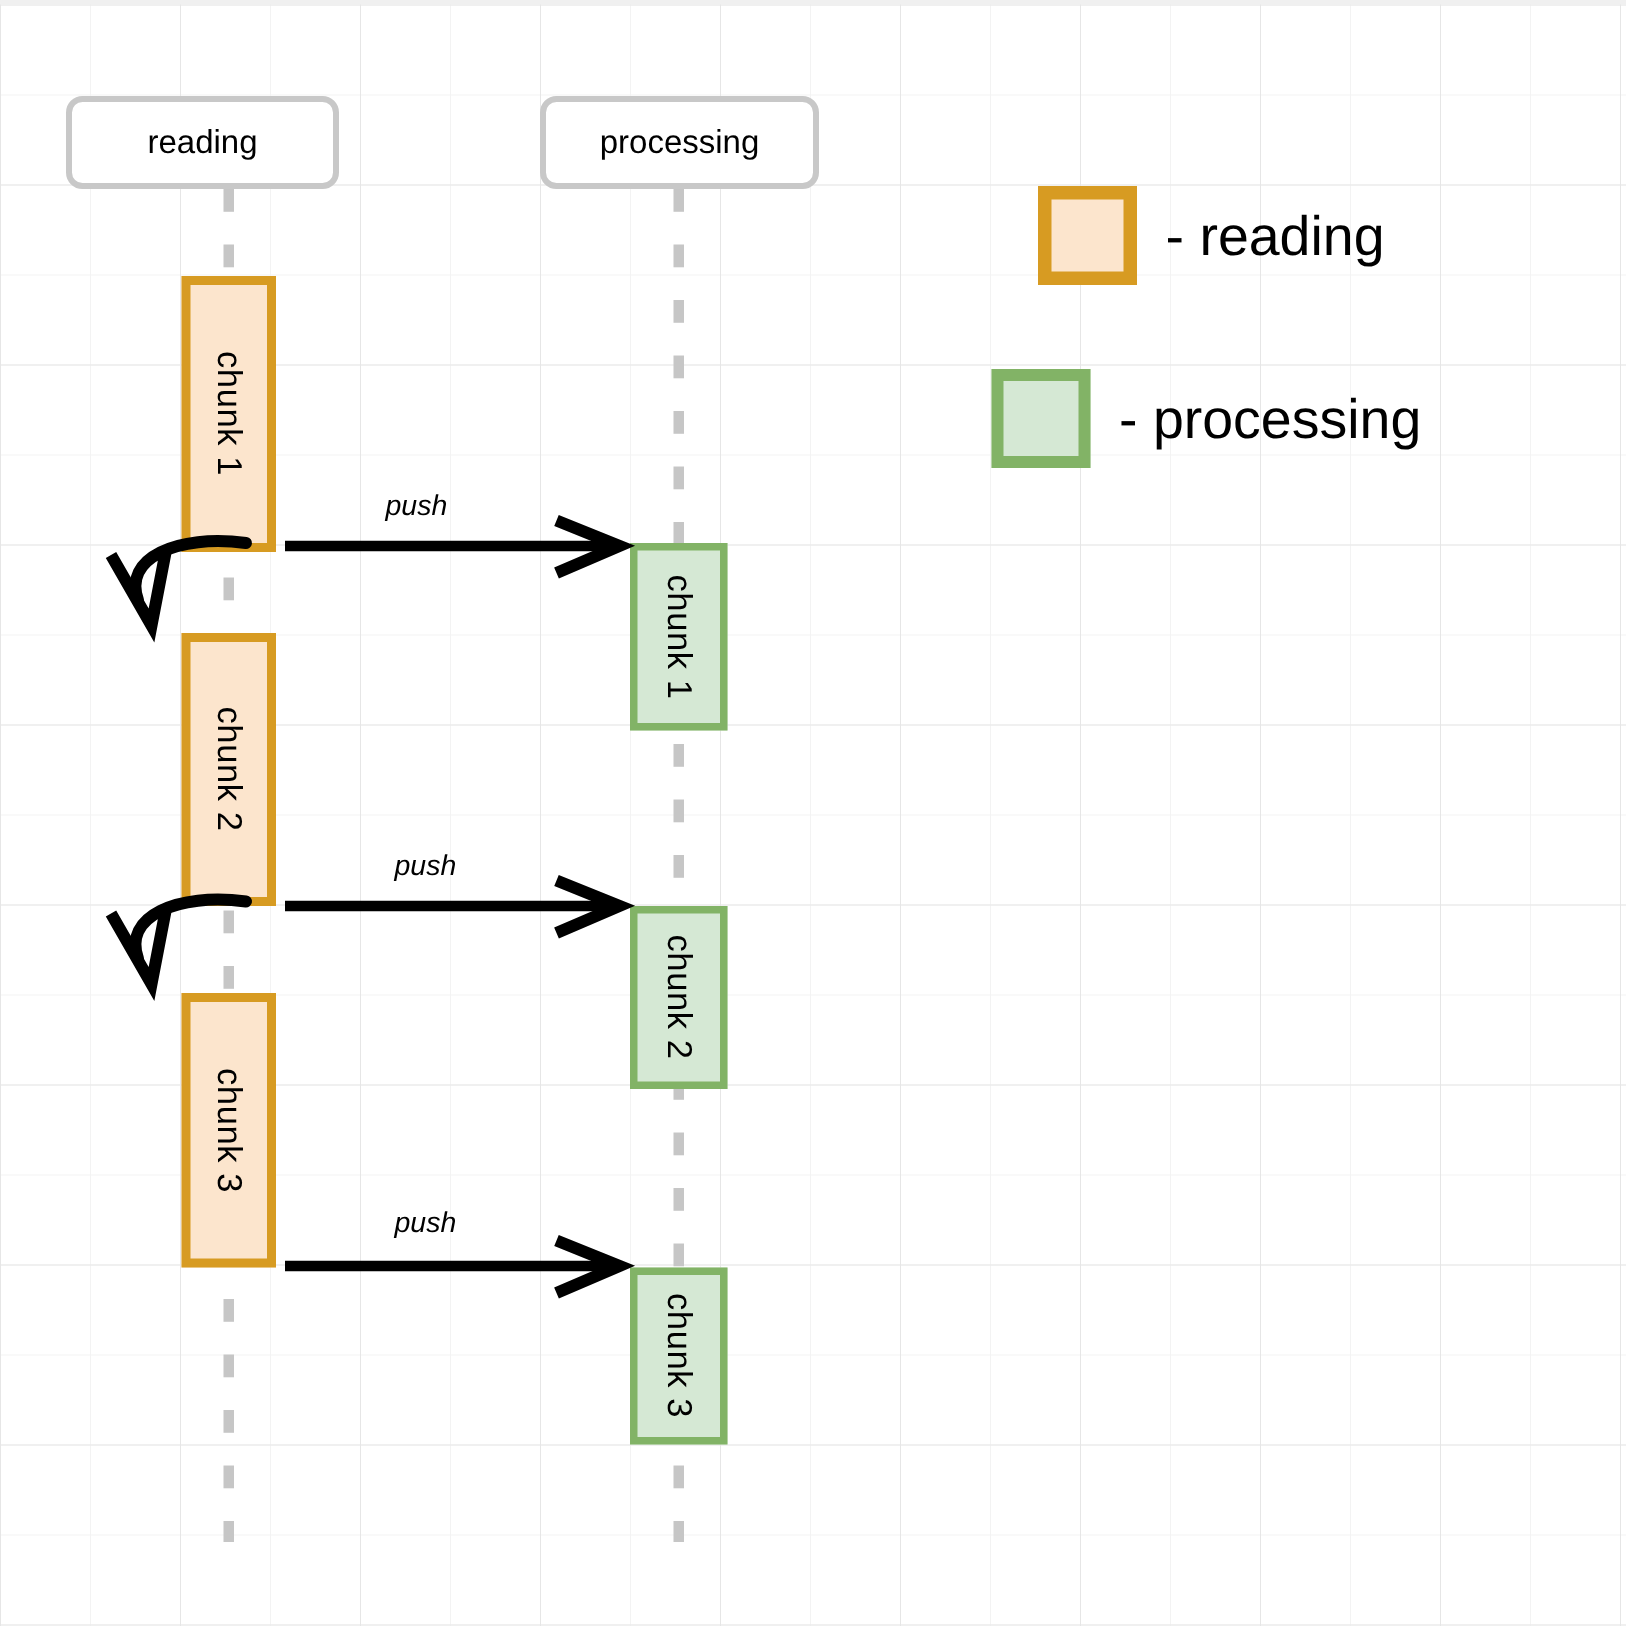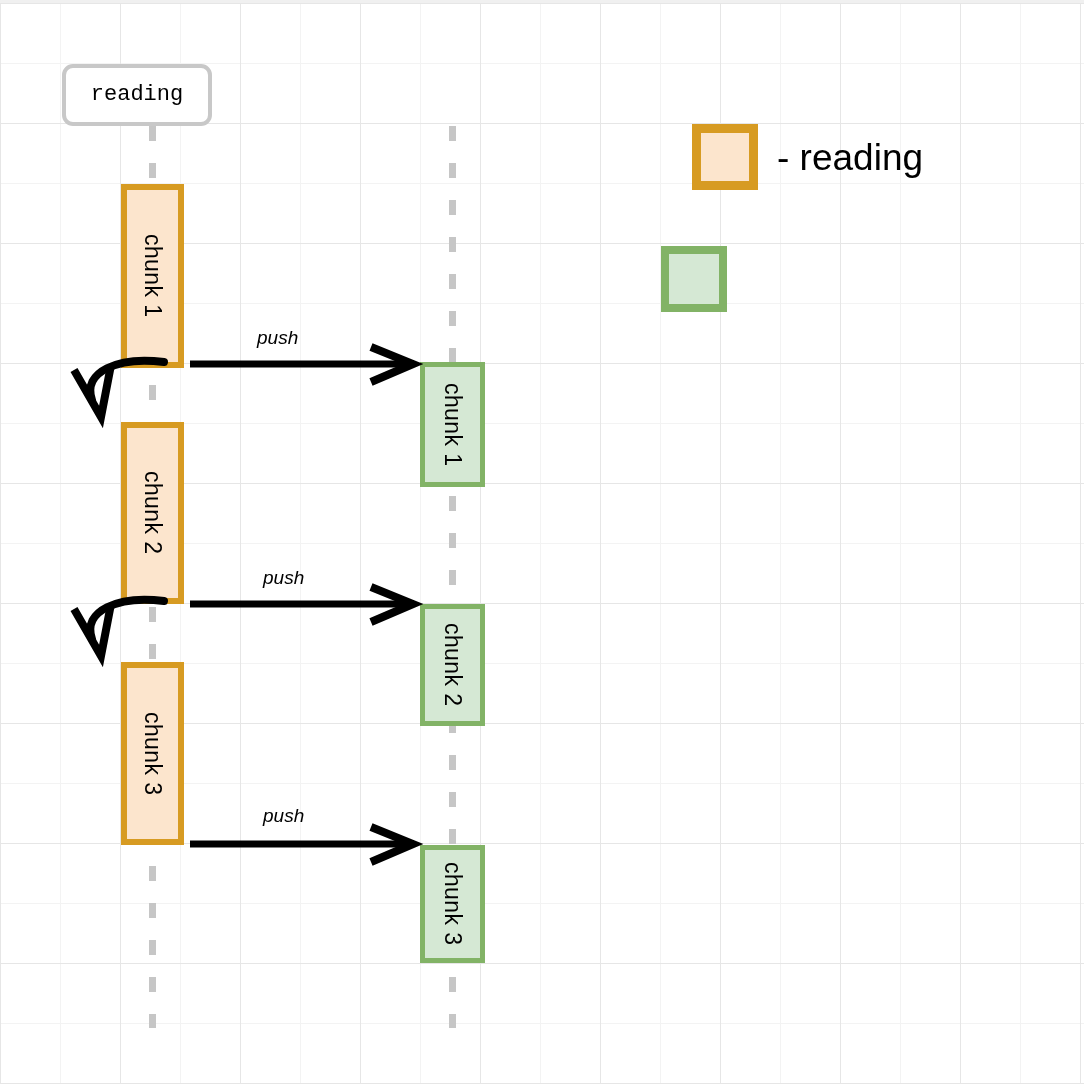--- a/index.html
+++ b/index.html
@@ -143,22 +143,25 @@
   }
 </style>
 </head>
 <body>
 
 <div id="canvas">
 
   <div class="lifeline-stem" style="left:149px; top:126px; height:902px;"></div>
   <div class="lifeline-stem" style="left:449px; top:126px; height:902px;"></div>
 
-  <div class="lifeline-head" style="left:62px; top:64px; width:150px; height:62px;font-family:Liberation Mono, monospace;">
+  <div class="lifeline-head" style="left:44px; top:64px; width:182px; height:62px;">
     <span>reading</span>
+  </div>
+  <div class="lifeline-head" style="left:360px; top:64px; width:186px; height:62px;">
+    <span>processing</span>
   </div>
 
   <div class="chunk reading" style="left:121px; top:184px; width:63px; height:184px;">
     <span class="vtext">chunk 1</span>
   </div>
   <div class="chunk reading" style="left:121px; top:422px; width:63px; height:182px;">
     <span class="vtext">chunk 2</span>
   </div>
   <div class="chunk reading" style="left:121px; top:662px; width:63px; height:183px;">
     <span class="vtext">chunk 3</span>
@@ -205,15 +208,16 @@
   <div class="arrow-label" style="left:257px; top:328px;">push</div>
   <div class="arrow-label" style="left:263px; top:568px;">push</div>
   <div class="arrow-label" style="left:263px; top:806px;">push</div>
 
   <div class="legend-row" style="left:661px; top:124px;padding-left:31px;">
     <span class="legend-swatch reading"></span>
     <span class="legend-text">- reading</span>
   </div>
   <div class="legend-row" style="left:661px; top:246px;">
     <span class="legend-swatch processing"></span>
+    <span class="legend-text">- processing</span>
   </div>
 
 </div>
 
 </body></html>

